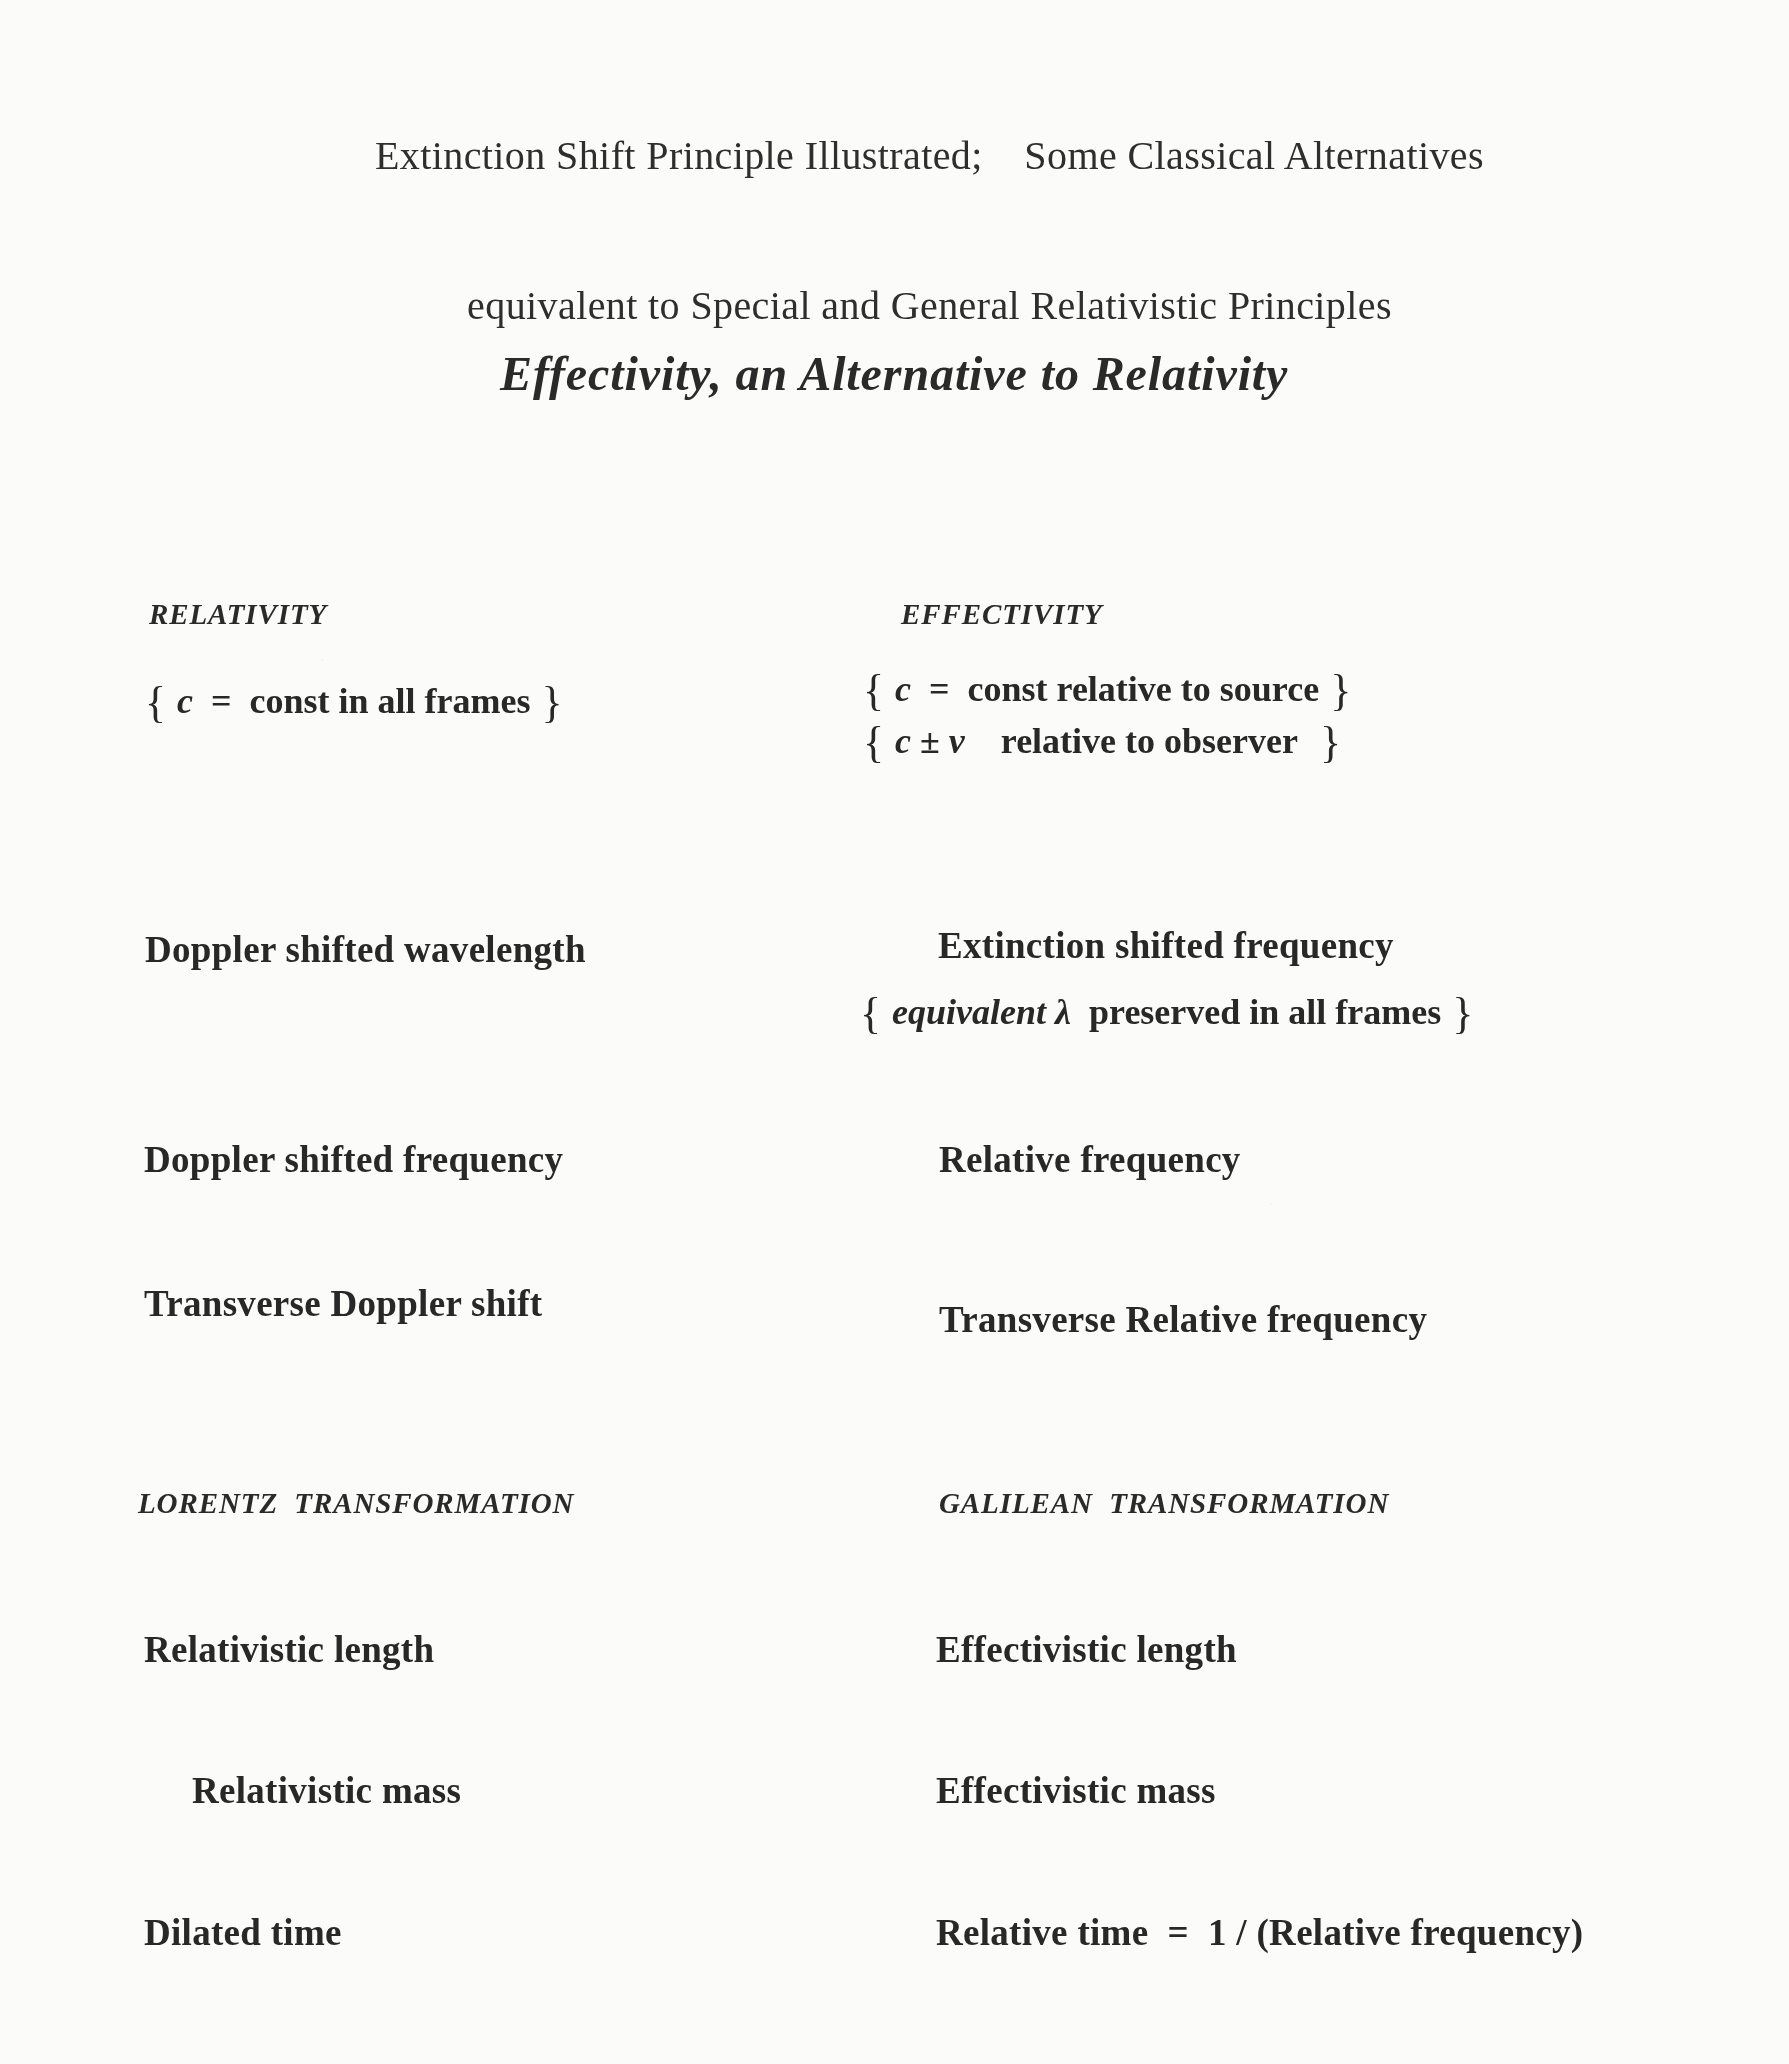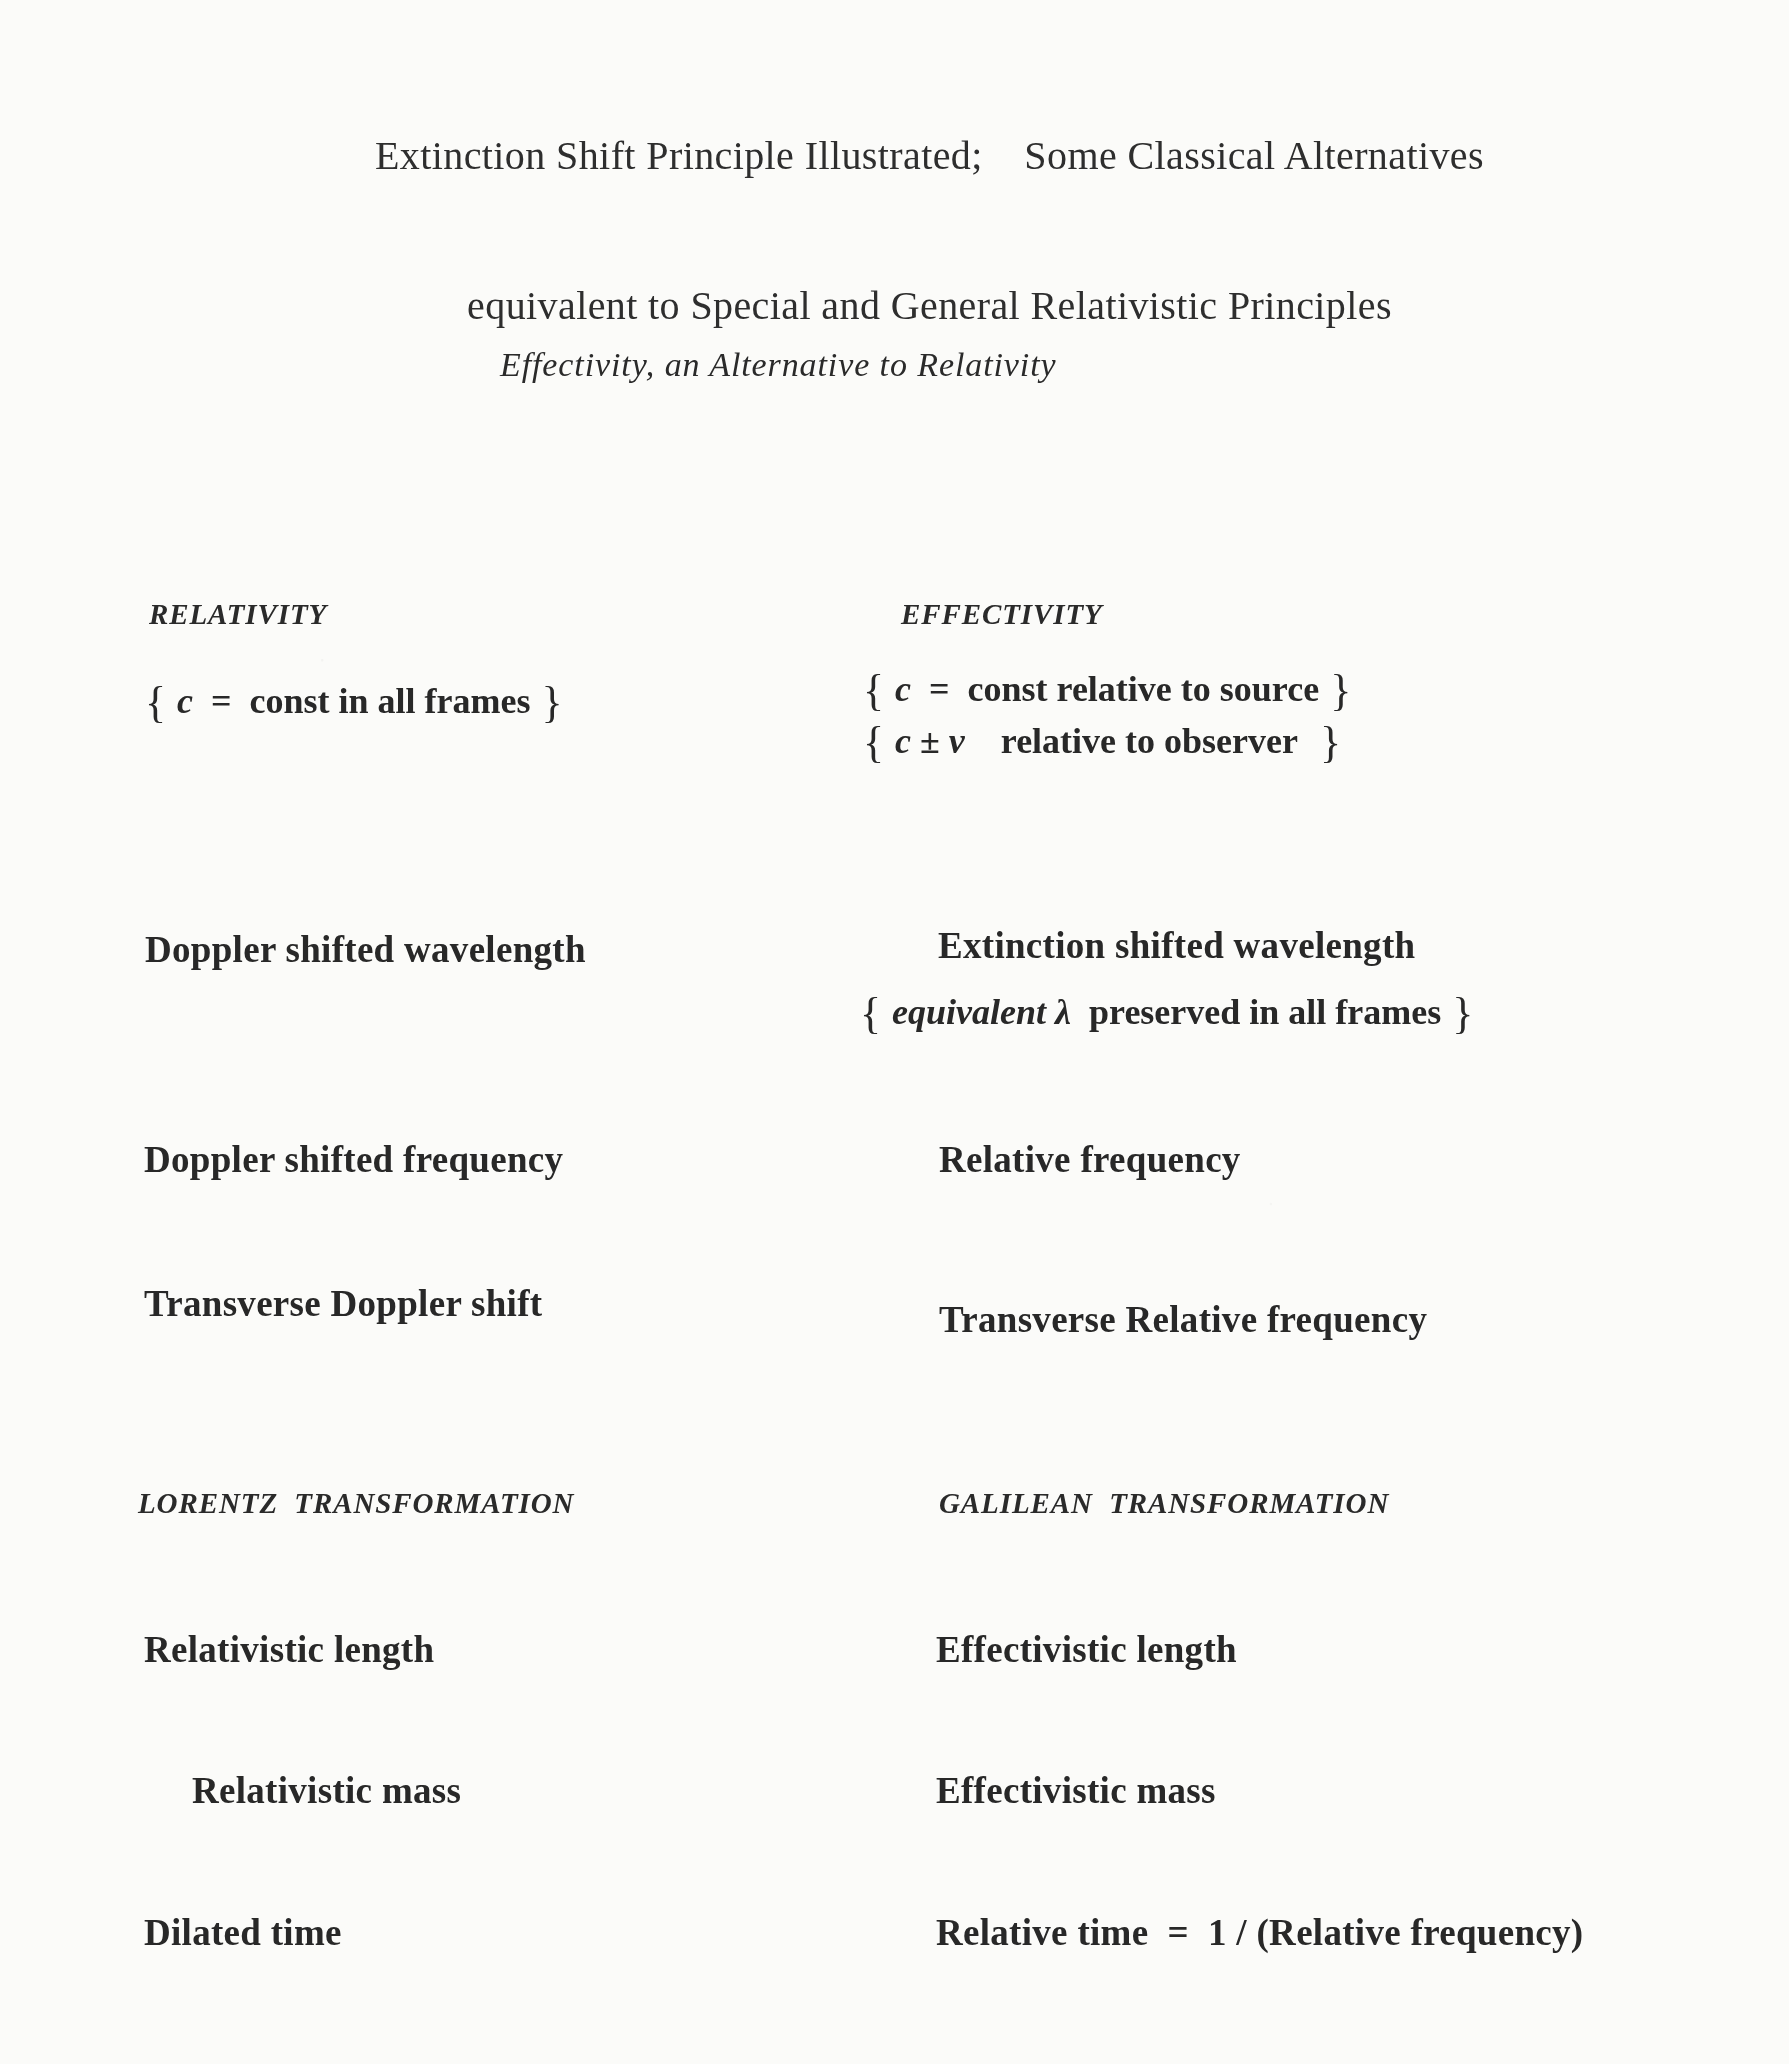--- a/index.html
+++ b/index.html
@@ -32,22 +32,22 @@
     box-sizing: border-box;
     padding-left: 69px;
     font-size: 40px;
     font-weight: 400;
     line-height: 50px;
     color: #2e2e2e;
     letter-spacing: 0.4px;
   }
 
   .title {
-    font-size: 34px;
-    font-weight: 400;
+    font-size: 48px;
+    font-weight: 700;
     font-style: italic;
     color: #2a2a2a;
     letter-spacing: 0.9px;
   }
 
   .colhead {
     font-size: 29px;
     font-weight: 700;
     font-style: italic;
     color: #2a2a2a;
@@ -96,21 +96,21 @@
   <div class="abs colhead" style="left:149px; top:598px;">RELATIVITY</div>
   <div class="abs colhead" style="left:901px; top:598px;font-style:italic;">EFFECTIVITY</div>
 
   <div class="abs eq" style="left:145px; top:680px;"><span class="brace">{ </span><span class="var">c</span><span>  =  </span><span>const in all frames</span><span class="brace"> }</span></div>
 
   <div class="abs eq" style="left:863px; top:668px;"><span class="brace">{ </span><span class="var">c</span><span>  =  </span><span>const relative to source</span><span class="brace"> }</span></div>
 
   <div class="abs eq" style="left:863px; top:720px;"><span class="brace">{ </span><span class="var">c</span><span> ± </span><span class="var">v</span><span>    </span><span>relative to observer</span><span class="brace">  }</span></div>
 
   <div class="abs label" style="left:145px; top:928px;">Doppler shifted wavelength</div>
-  <div class="abs label" style="left:938px; top:924px;">Extinction shifted wavelength</div>
+  <div class="abs label" style="left:938px; top:924px;">Extinction shifted frequency</div>
   <div class="abs eq" style="left:860px; top:991px;"><span class="brace">{ </span><span class="it">equivalent λ</span><span>  </span><span>preserved in all frames</span><span class="brace"> }</span></div>
 
   <div class="abs label" style="left:144px; top:1138px;">Doppler shifted frequency</div>
   <div class="abs label" style="left:939px; top:1138px;">Relative frequency</div>
 
   <div class="abs label" style="left:144px; top:1282px;">Transverse Doppler shift</div>
   <div class="abs label" style="left:939px; top:1282px;margin-top:16px;">Transverse Relative frequency</div>
 
   <div class="abs colhead" style="left:138px; top:1487px;">LORENTZ  TRANSFORMATION</div>
   <div class="abs colhead" style="left:939px; top:1487px;">GALILEAN  TRANSFORMATION</div>

